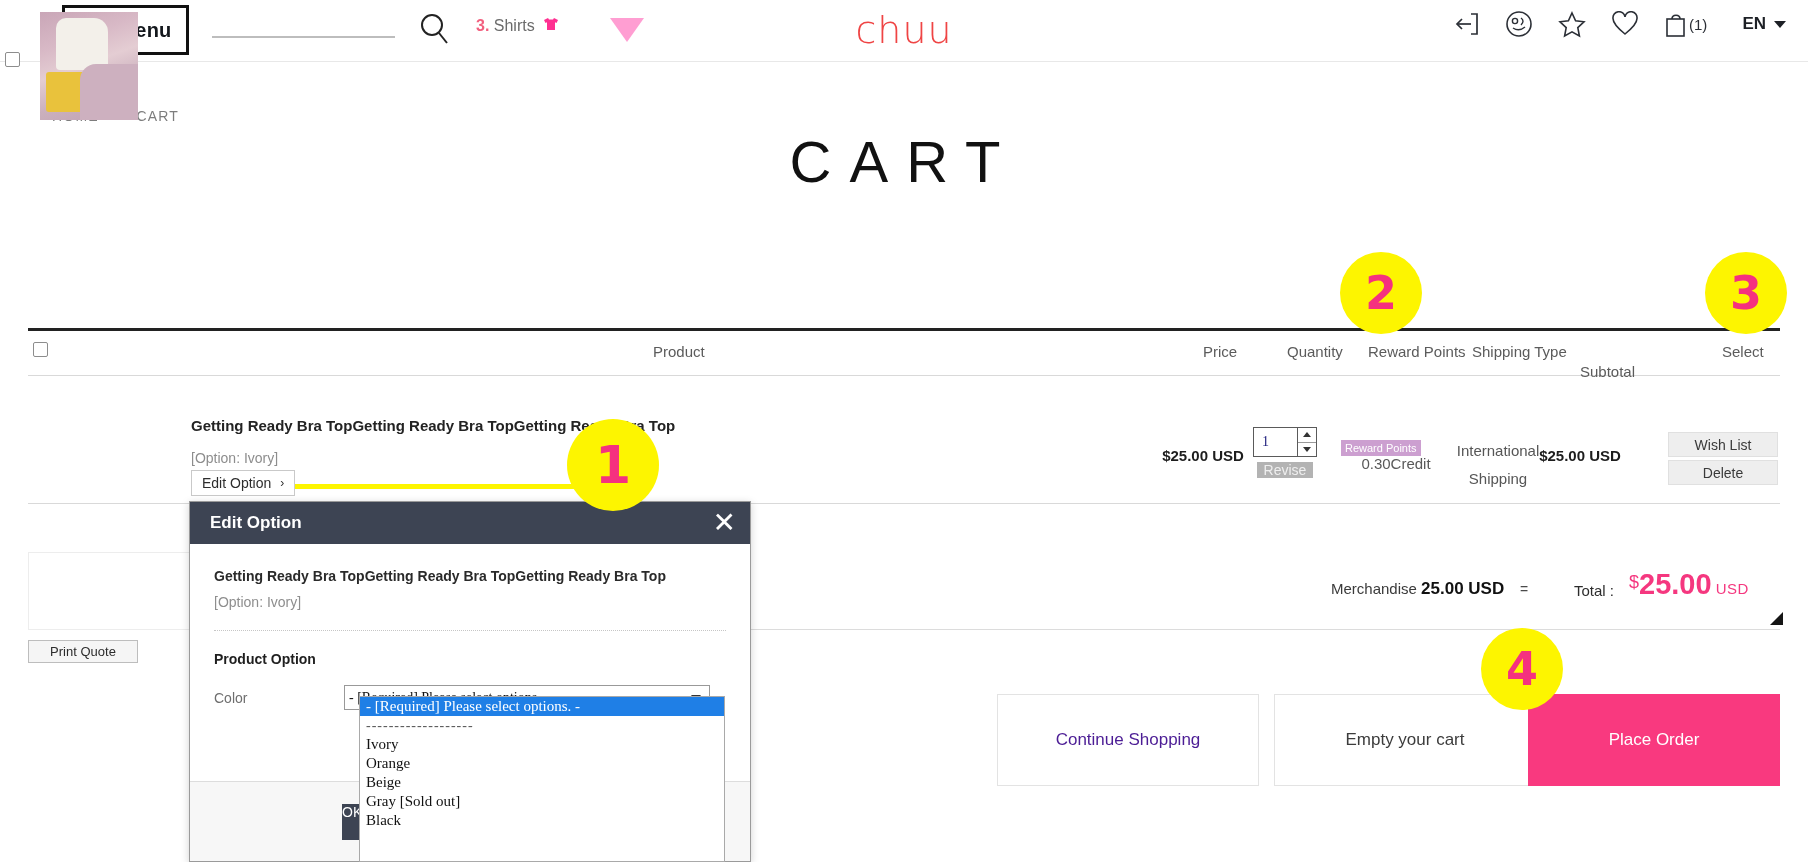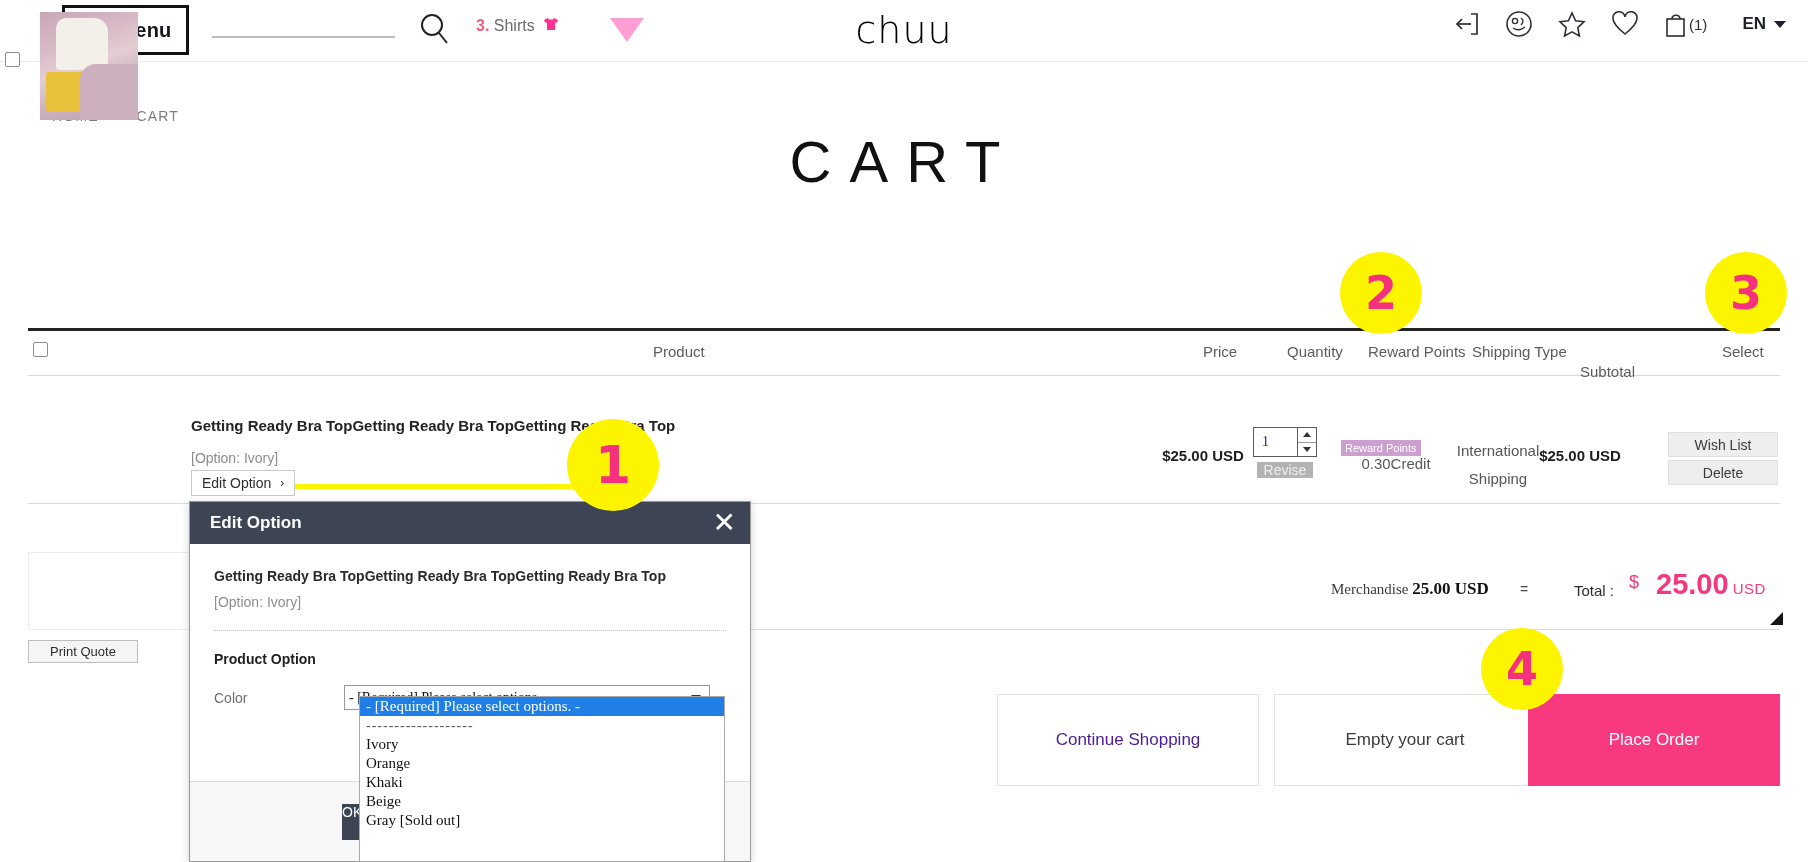--- a/index.html
+++ b/index.html
@@ -38,21 +38,21 @@
 
   .kw-tri {
     position:absolute; left:610px; top:18px; width:0;height:0;
     border-left:17px solid transparent; border-right:17px solid transparent;
     border-top:24px solid #ff9ed2; cursor:pointer;
   }
 
   .logo {
     position:absolute; left:0; right:0; top:8px; text-align:center;
     font-family:"DejaVu Sans", sans-serif;
-    font-size:38px; font-weight:300; letter-spacing:1px; color:#000000; cursor:pointer;
+    font-size:38px; font-weight:300; letter-spacing:1px; color:#ef4444; cursor:pointer;
   }
 
   .hdr-icons { position:absolute; right:22px; top:10px; display:flex; align-items:center; gap:25px; }
   .hi { cursor:pointer; display:flex; align-items:center; color:#2b2f36; }
   .cart-count { font-size:15px; color:#2b2f36; margin-left:1px; }
   .lang { display:flex; align-items:center; gap:8px; font-size:17px; font-weight:bold; color:#1d2026; cursor:pointer; margin-left:10px;}
   .lang .caret { width:0;height:0;border-left:6px solid transparent;border-right:6px solid transparent;border-top:7px solid #1d2026; }
 
   
   .crumb { position:absolute; left:52px; top:108px; font-size:14px; color:#7d7d7d; letter-spacing:1.2px; }
@@ -140,27 +140,27 @@
   .sel-del  { top:460px; }
 
   
   .summary {
     position:absolute; left:28px; top:552px; width:1752px; height:78px;
     border-bottom:1px solid #dcdcdc; background:#fff;
   }
   .sum-left-box {
     position:absolute; left:0; top:0; width:205px; height:78px; border:1px solid #ededed; background:#fff;
   }
-  .merch { position:absolute; left:1331px; top:579px; font-size:15px; color:#3a3a3a;font-family:Liberation Serif, serif; }
+  .merch { position:absolute; left:1331px; top:579px; font-size:15px; color:#3a3a3a; }
   .merch b { font-size:17px; color:#111; }
   .eq { position:absolute; left:1520px; top:581px; font-size:14px; color:#4a4a4a; }
   .totlbl { position:absolute; left:1574px; top:582px; font-size:15px; color:#2c2c2c; }
   .totval { position:absolute; left:1629px; top:568px; font-size:15px; color:#f5377f; }
   .totval .dollar { font-size:18px; vertical-align:super; }
-  .totval .num { font-size:29px; font-weight:bold;margin-left:17px; }
+  .totval .num { font-size:29px; font-weight:bold; }
   .totval .usd { font-size:15px; letter-spacing:.5px; }
   .corner-tri {
     position:absolute; left:1770px; top:612px; width:0;height:0;
     border-left:13px solid transparent; border-bottom:13px solid #151515;
   }
 
   .print-quote {
     position:absolute; left:28px; top:640px; width:110px; height:23px;
     border:1px solid #bdbdbd; background:#f5f5f5; font-size:13px; color:#2c2c2c;
     display:flex; align-items:center; justify-content:center; cursor:pointer;
@@ -420,23 +420,23 @@
     <div class="modal-ft">
       <div class="modal-ok">OK</div>
     </div>
   </div>
 
   <div class="dd-list" id="ddList">
       <div class="dd-item sel">- [Required] Please select options. -</div>
       <div class="dd-item sep">-------------------</div>
       <div class="dd-item">Ivory</div>
       <div class="dd-item">Orange</div>
-      <div class="dd-item">Khaki</div>
       <div class="dd-item">Beige</div>
       <div class="dd-item">Gray [Sold out]</div>
+      <div class="dd-item">Black</div>
     </div>
 
   <div class="badge b1">1</div>
   <div class="badge b2">2</div>
   <div class="badge b3">3</div>
   <div class="badge b4">4</div>
 
 </div>
 
 </body></html>

